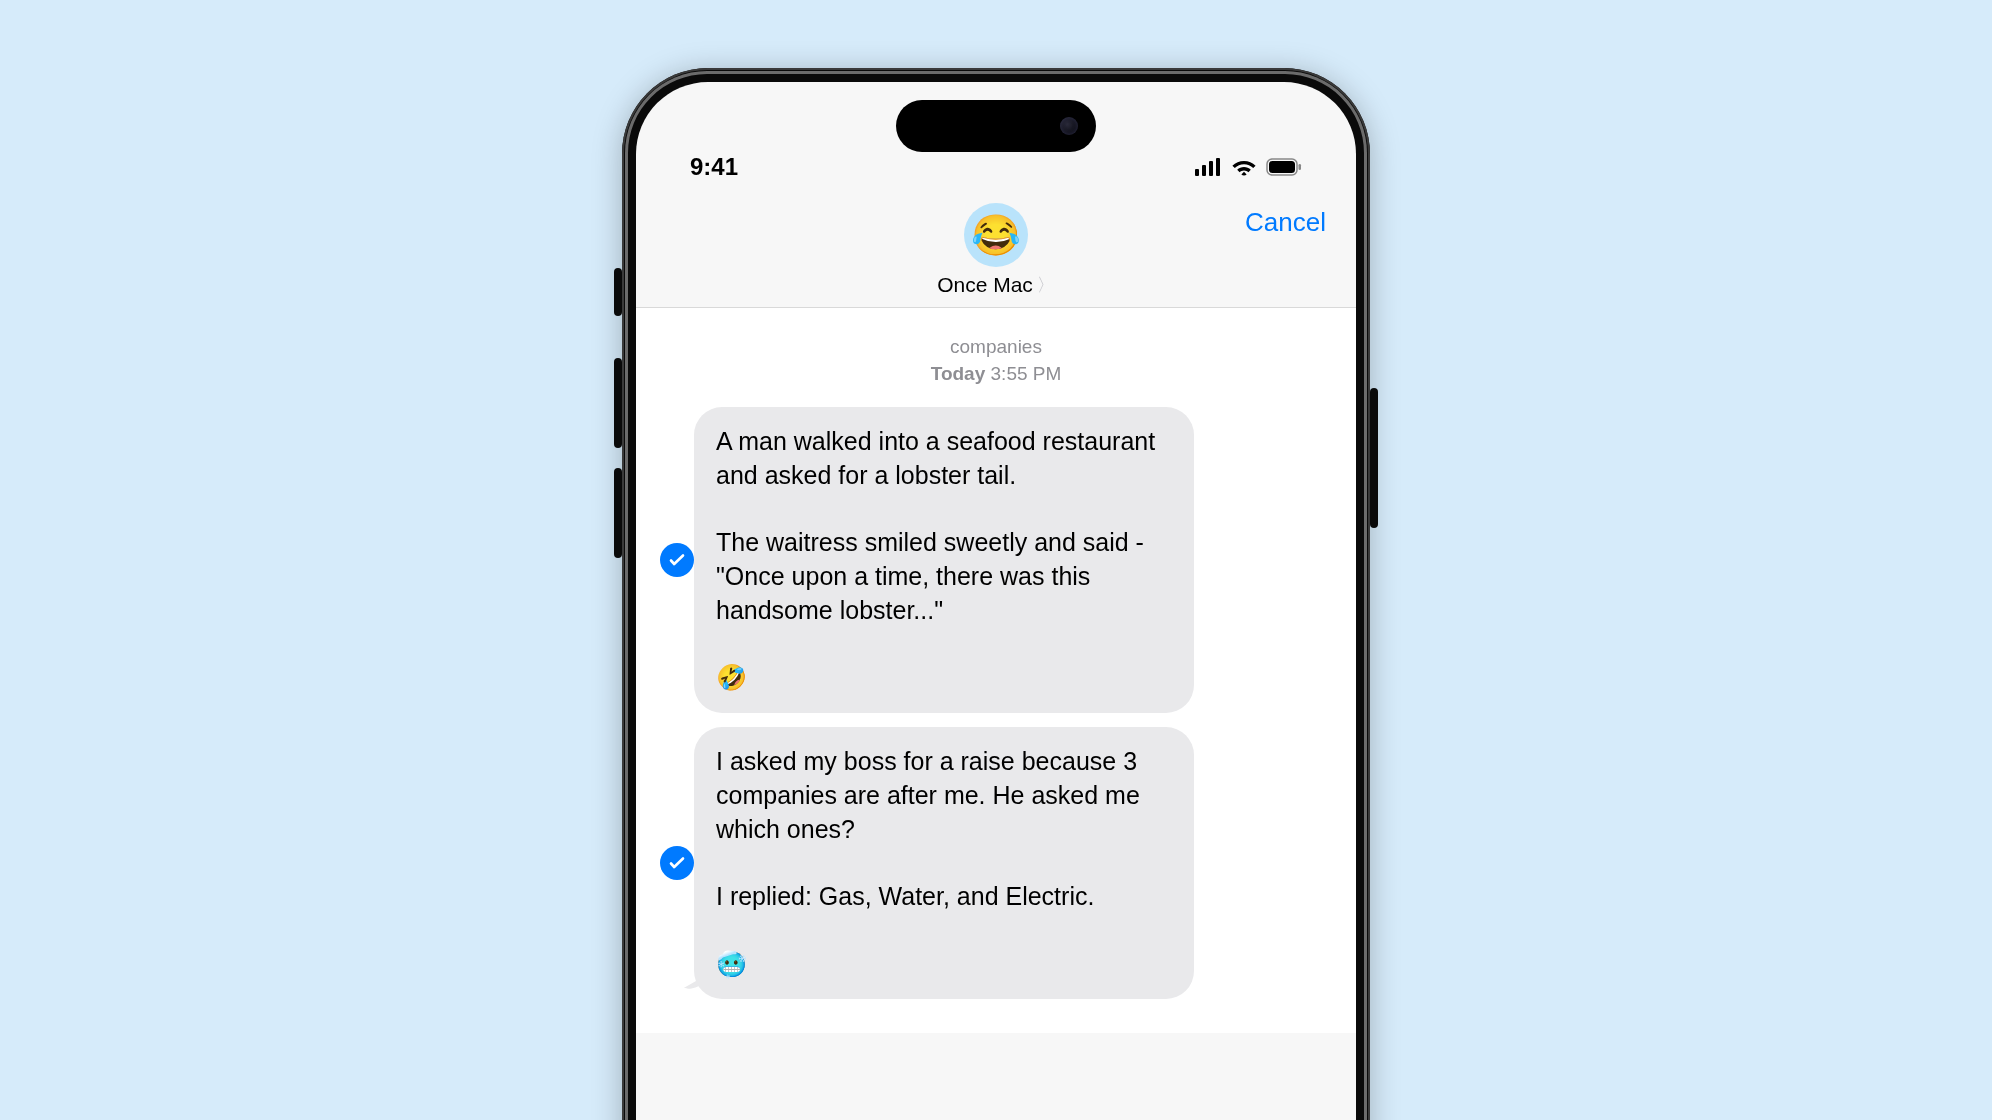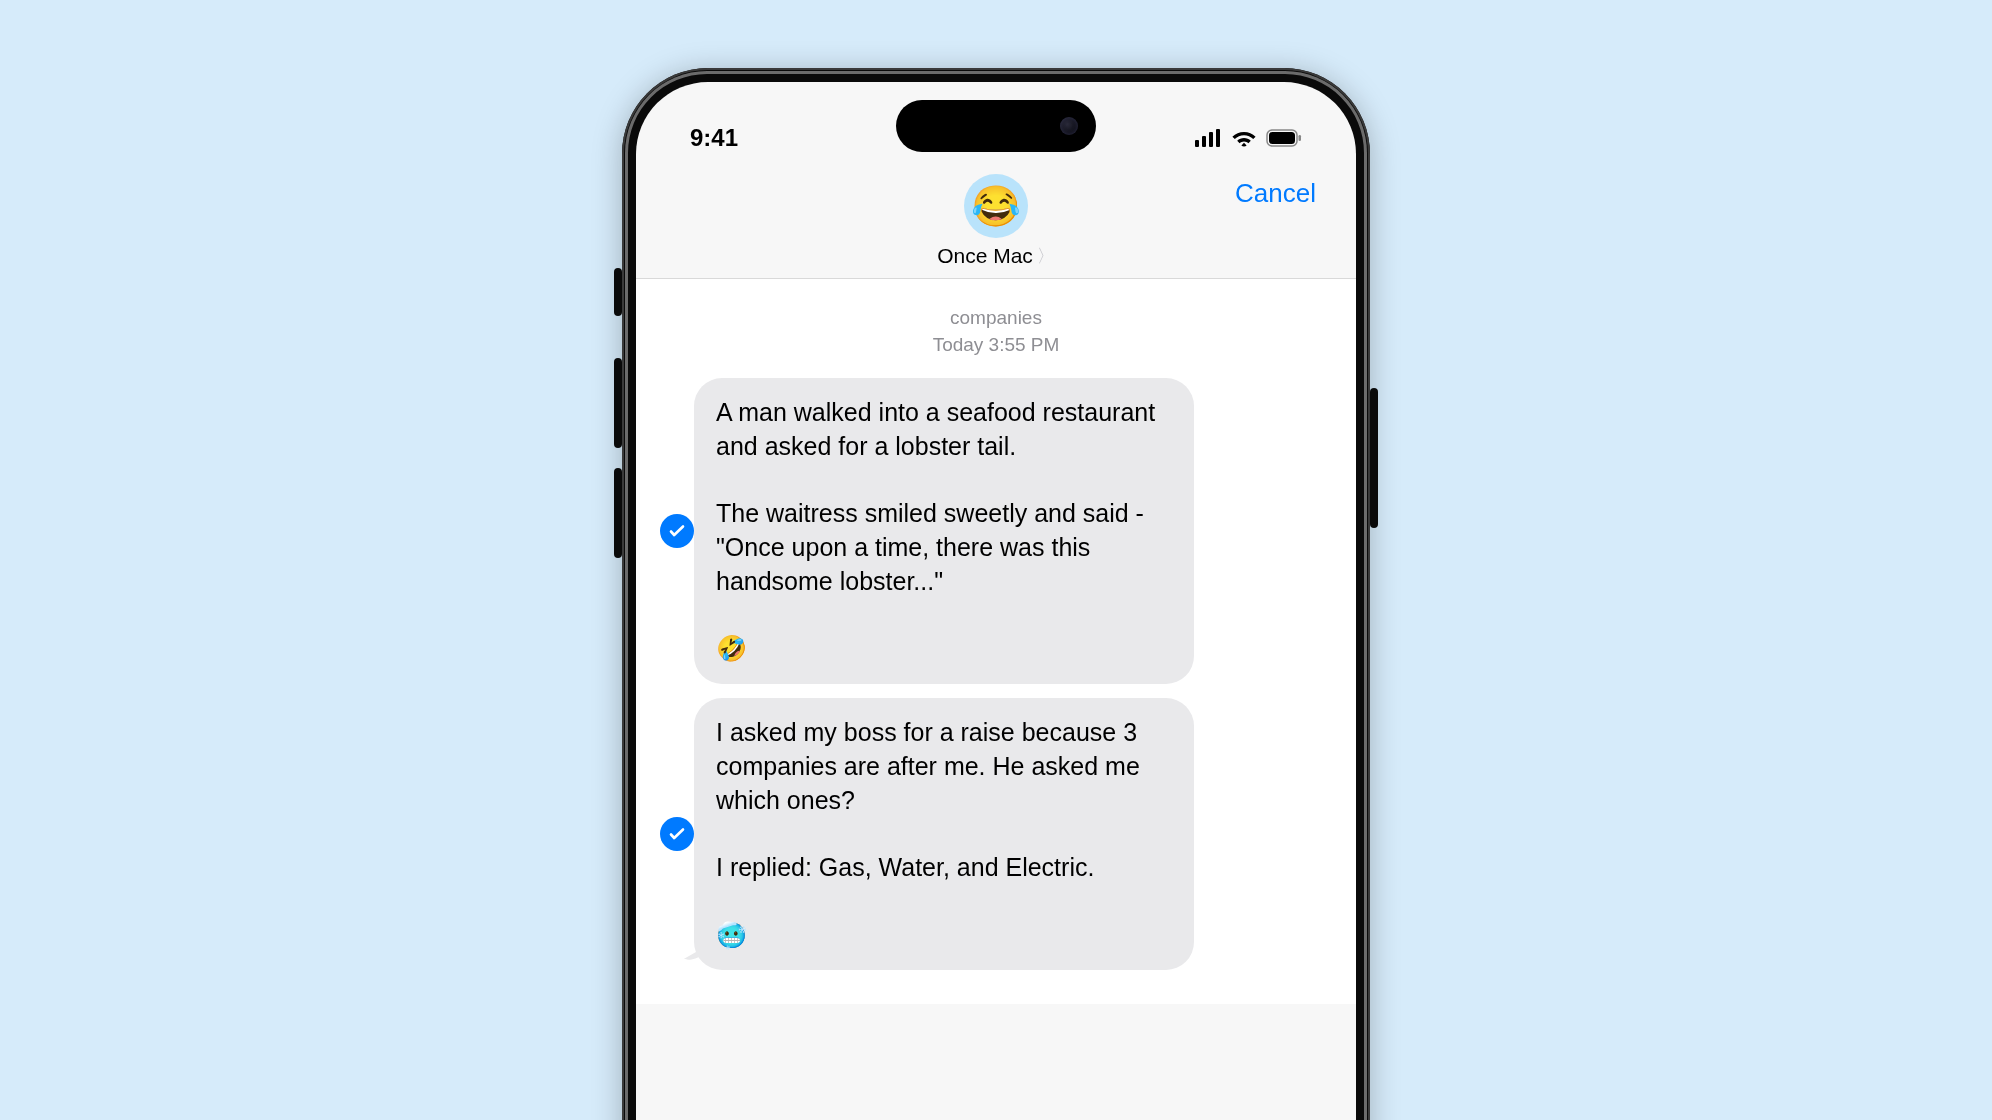--- a/index.html
+++ b/index.html
@@ -75,20 +75,21 @@
 
   .statusbar {
     height: 86px;
     display: flex;
     align-items: center;
     justify-content: space-between;
     padding: 26px 54px 0 54px;
     font-size: 24px;
     font-weight: 600;
     color: #000;
+    margin-top: 29px;
   }
   .status-right { display: flex; align-items: center; gap: 10px; }
   .status-right svg { display: block; }
 
   .header {
     background: #f7f7f7;
     border-bottom: 1px solid #d9d9d9;
     padding: 6px 24px 10px 24px;
     position: relative;
     text-align: center;
@@ -100,40 +101,40 @@
     margin: 0 auto 6px auto;
     font-size: 40px;
   }
   .contact-row {
     display: inline-flex; align-items: center; gap: 4px;
     color: #000; font-size: 21px;
   }
   .chev { color: #c7c7cc; font-size: 18px; }
   .cancel {
     position: absolute;
-    right: 40px;
+    right: 30px;
     top: 10px;
     color: #007aff;
     font-size: 26px;
     font-weight: 400;
   }
 
   .thread {
     background: #fff;
     padding: 20px 24px;
   }
   .date-sep {
     text-align: center;
     color: #8e8e93;
     font-size: 19px;
     line-height: 1.4;
     margin: 6px 0 20px 0;
   }
   .date-sep .svc { display: block; font-weight: 500; }
-  .date-sep .bold { font-weight: 400; }
+  .date-sep .bold { font-weight: 700; }
 
   .msg-row {
     display: flex;
     align-items: center;
     margin-bottom: 14px;
   }
   .check {
     flex: 0 0 34px;
     width: 34px; height: 34px;
     border-radius: 50%;

